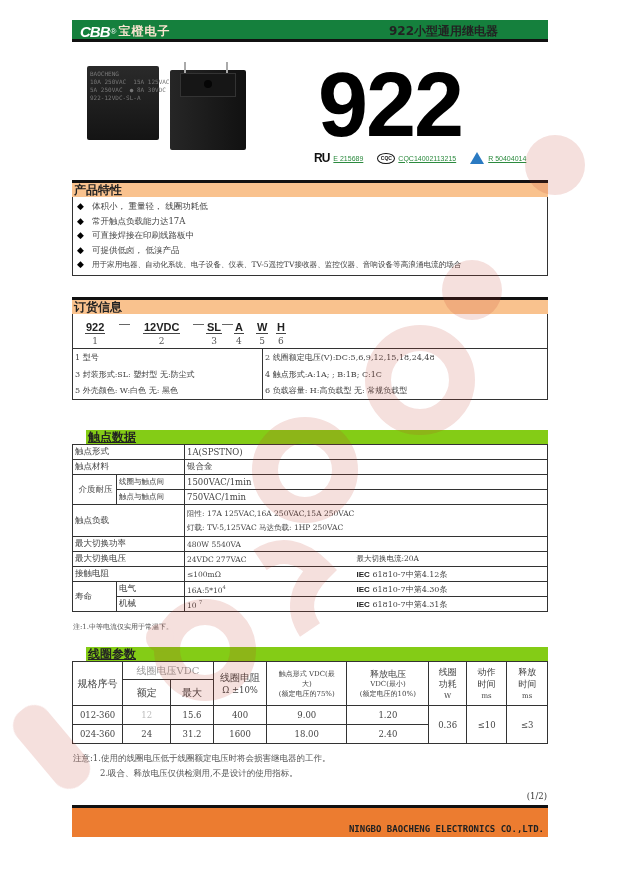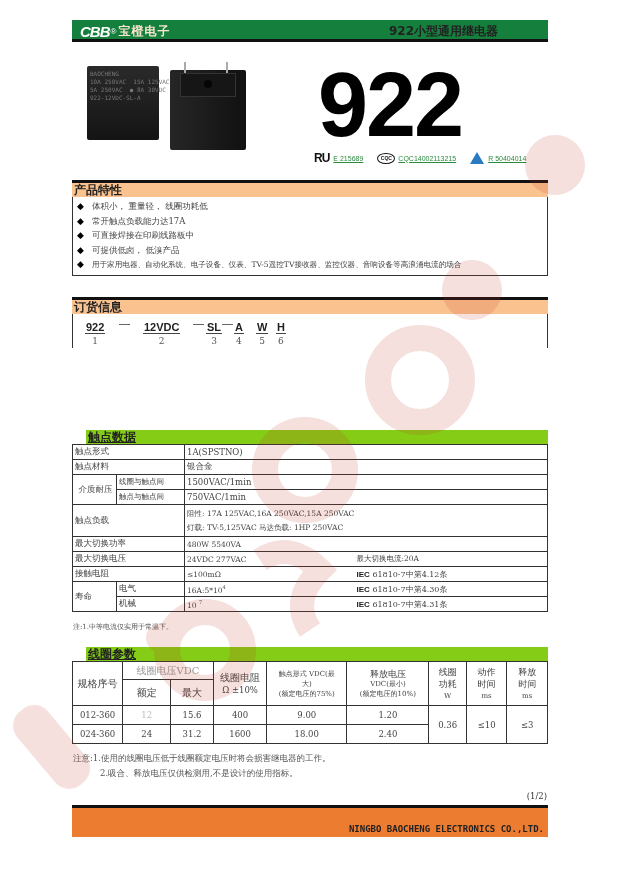--- a/index.html
+++ b/index.html
@@ -157,20 +157,36 @@
     </div>
     <div class="oc-part" style="left:183px;">
       <span class="code">W</span>
       <span class="idx">5</span>
     </div>
     <div class="oc-part" style="left:203px;">
       <span class="code">H</span>
       <span class="idx">6</span>
     </div>
   </div>
+  <table class="order-table">
+    <tbody>
+        <tr>
+      <td style="width:190px;">1 型号</td>
+      <td>2 线圈额定电压(V):DC:5,6,9,12,15,18,24,48</td>
+    </tr>
+    <tr>
+      <td>3 封装形式:SL: 塑封型 无:防尘式</td>
+      <td>4 触点形式:A:1A; ; B:1B; C:1C</td>
+    </tr>
+    <tr>
+      <td>5 外壳颜色: W:白色     无: 黑色</td>
+      <td>6 负载容量: H:高负载型   无: 常规负载型</td>
+    </tr>
+  </tbody>
+    </table>
 </div>
 
 <div class="section" style="top:430px;">
   <div class="sec-head nobar"><span class="u">触点数据</span></div>
   <table class="contact">
     <tbody>
         <tr>
       <td class="c1" colspan="2">触点形式</td>
       <td colspan="2">1A(SPSTNO)</td>
     </tr>

